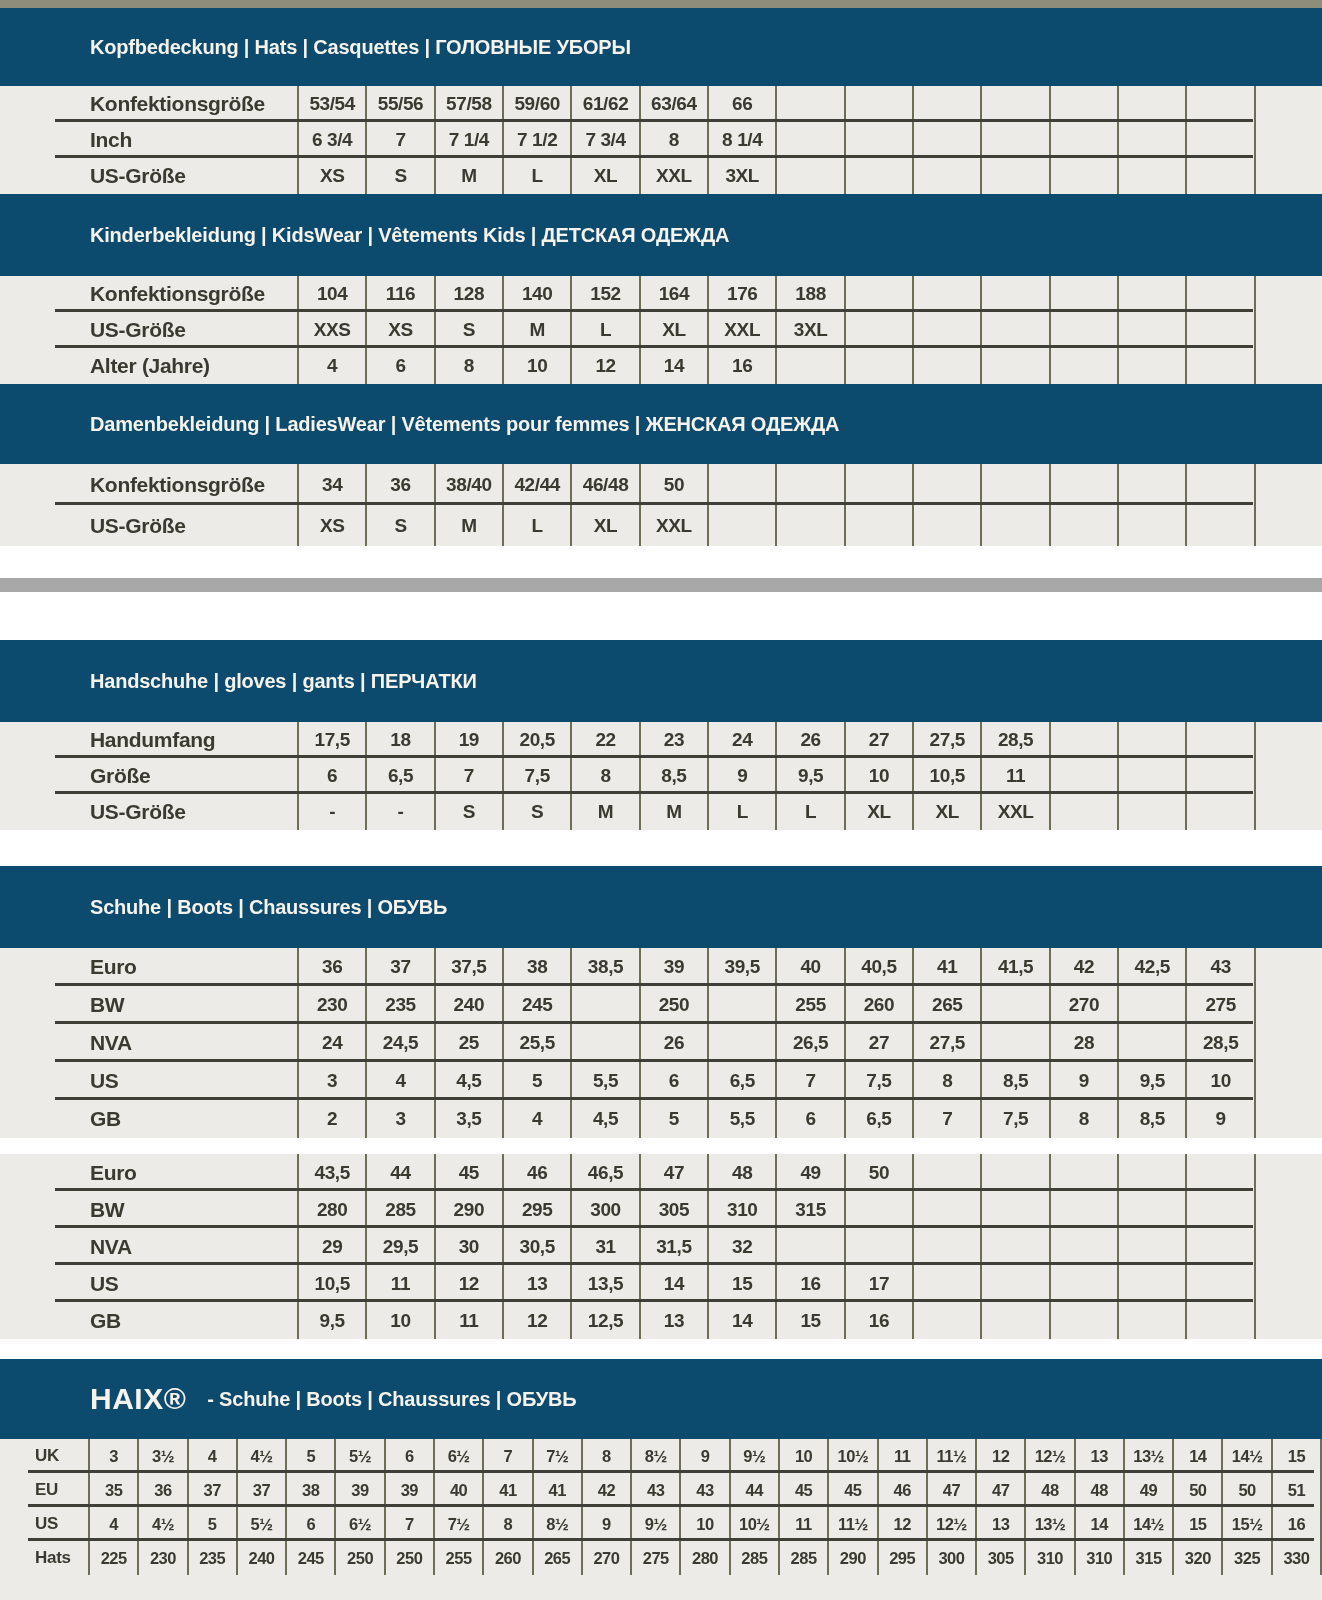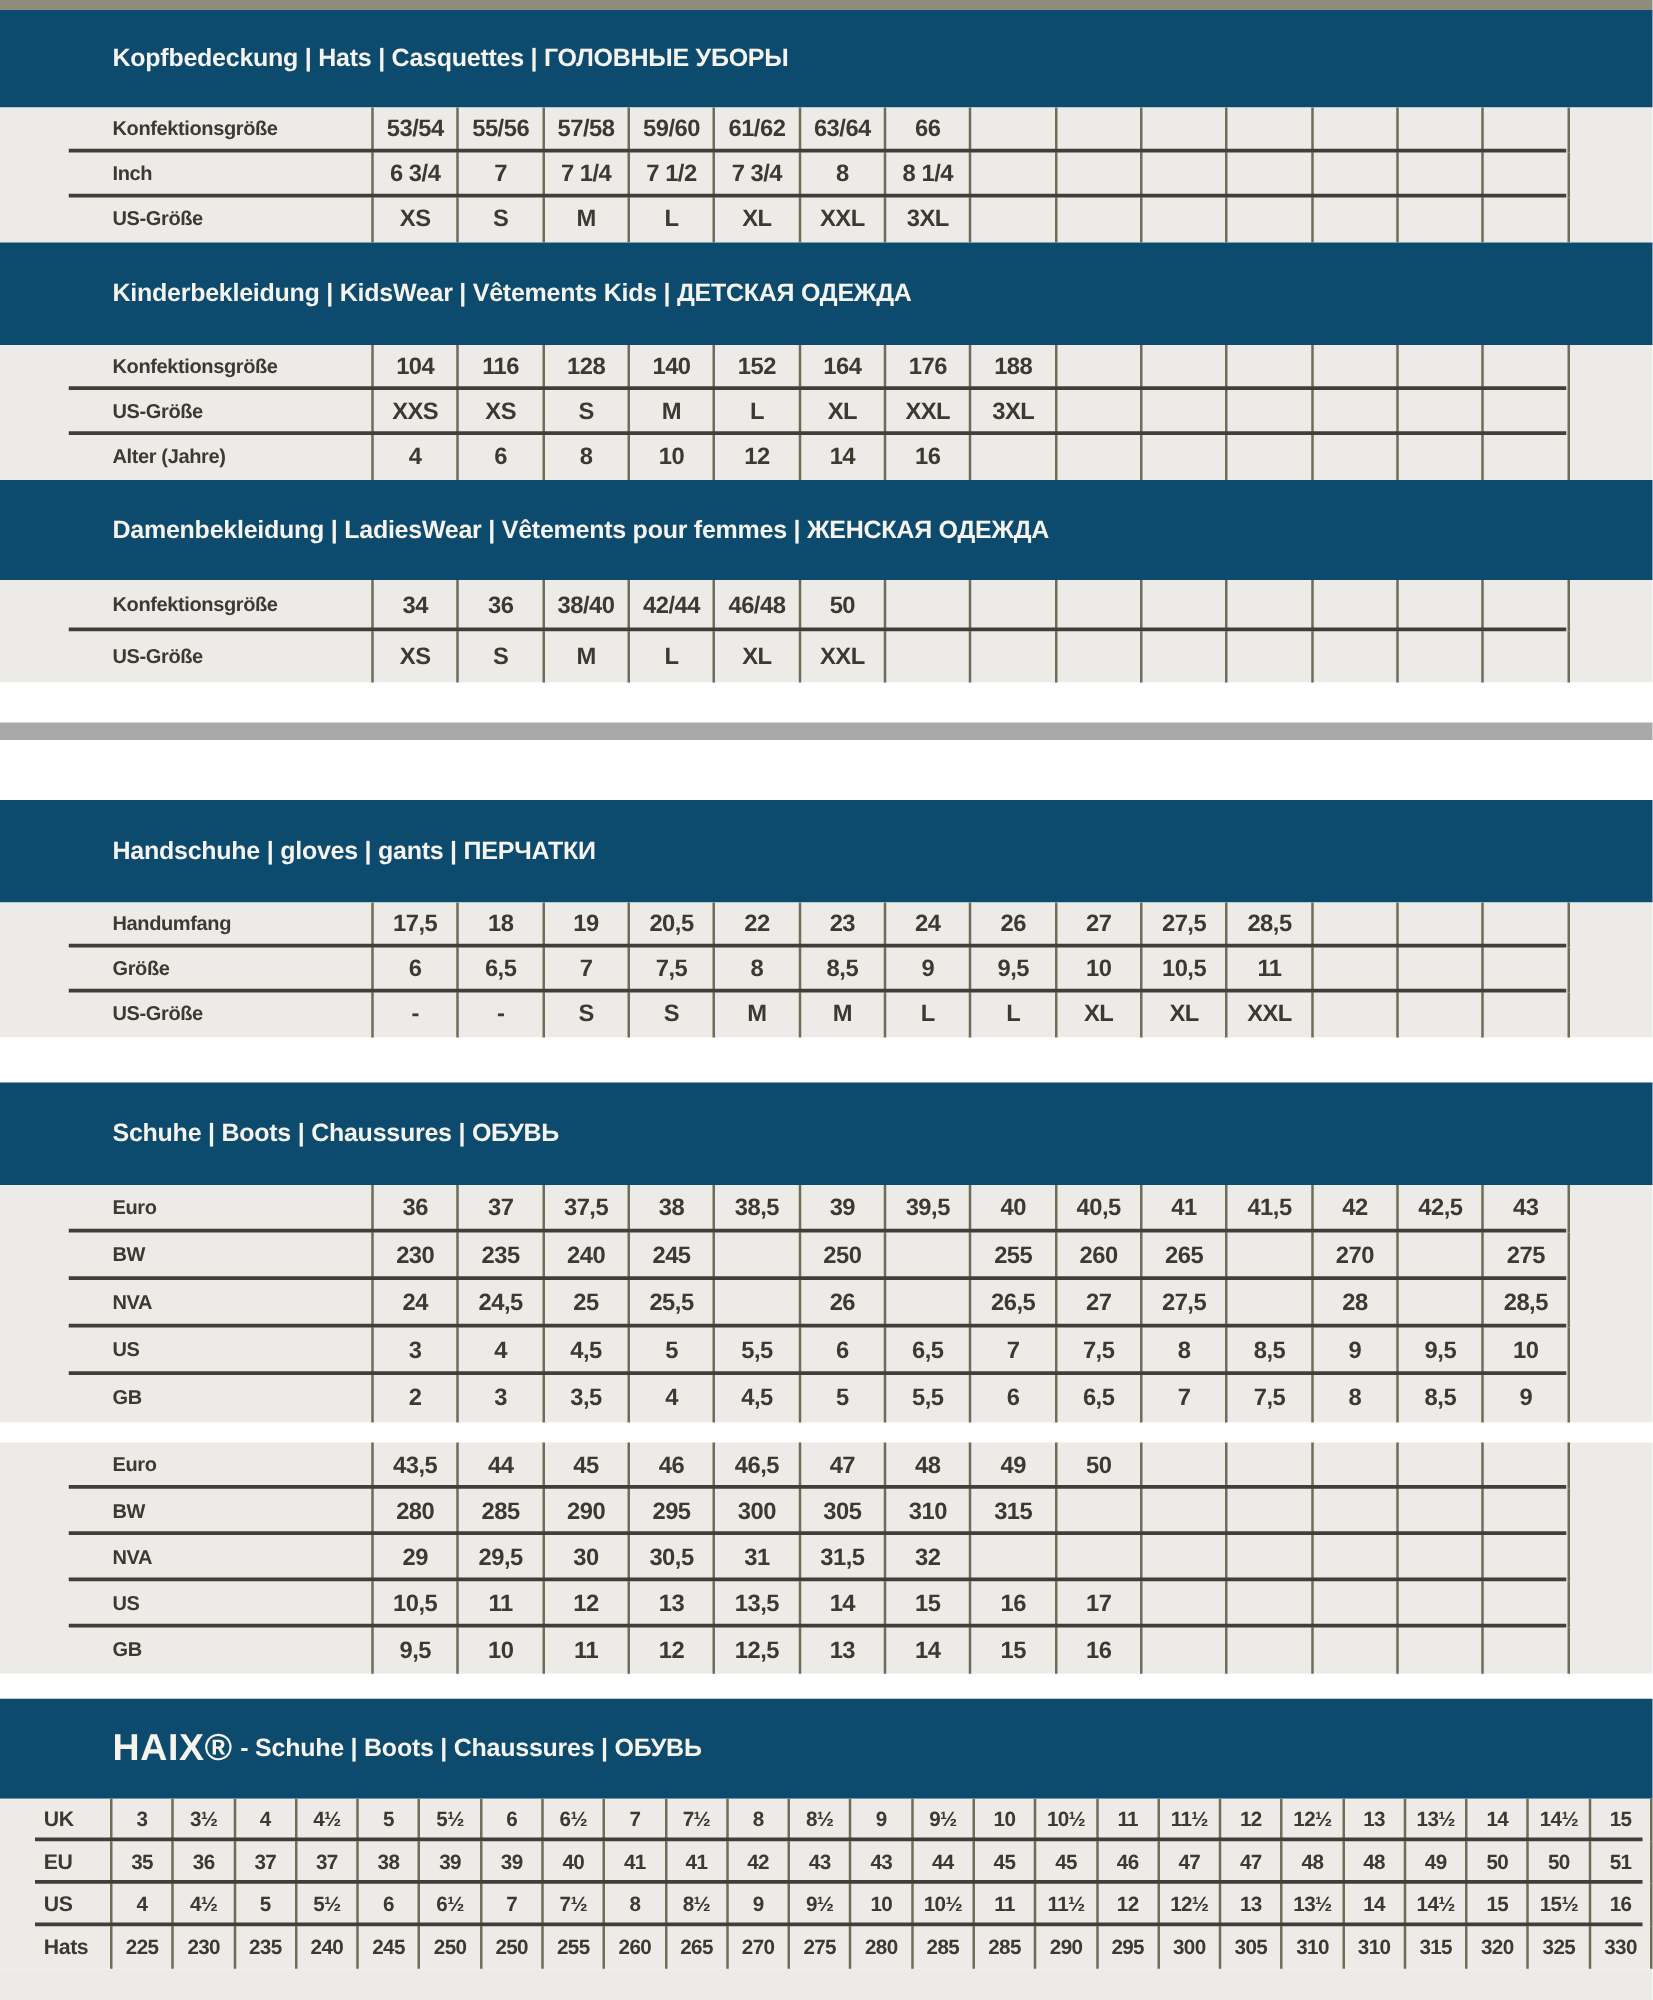--- a/index.html
+++ b/index.html
@@ -14,21 +14,21 @@
   .top-strip{height:8px;background:#8E8D7B;}
   .band{
     background:#0c4a6e;display:flex;align-items:center;
     padding-left:90px;box-sizing:border-box;
   }
   .band span{
     color:#F5F3EC;font-weight:bold;font-size:20px;letter-spacing:-0.2px;
   }
   .band.h78{height:78px}.band.h82{height:82px}.band.h80{height:80px}
   .band.haix-band{align-items:center;}
-  .band .brand{font-size:30px;letter-spacing:0.5px;margin-right:6px;}
+  .band .brand{font-size:30px;letter-spacing:0.5px;margin-right:21px;}
 
   
   .gap32{height:32px;background:#fff}
   .gap48{height:48px;background:#fff}
   .gap36{height:36px;background:#fff}
   .gap16{height:16px;background:#fff}
   .gap20{height:20px;background:#fff}
   .graybar{height:14px;background:#A8A8A8;}
   .bottom-strip{height:25px;background:#ECEBE7;}
 
@@ -37,21 +37,21 @@
   .trow{display:flex;position:relative;}
   .rh36 .trow{height:36px}
   .rh41 .trow{height:41px}
   .rh38 .trow{height:38px}
   .rh37 .trow{height:37px}
   .rh34 .trow{height:34px}
 
   .trow .lbl{
     width:297px;box-sizing:border-box;padding-left:90px;
     display:flex;align-items:center;
-    font-weight:bold;font-size:16px;color:#3A3A31;letter-spacing:-0.3px;
+    font-weight:bold;font-size:21px;color:#3A3A31;letter-spacing:-0.3px;
     white-space:nowrap;
   }
   .trow .c{
     width:68.35px;box-sizing:border-box;flex:none;
     display:flex;align-items:center;justify-content:center;
     font-weight:bold;font-size:19px;color:#3A3A31;letter-spacing:-0.4px;
     border-left:2px solid #6E6D56;
     white-space:nowrap;
   }
   .trow .strip{flex:1;border-left:2px solid #6E6D56;}

